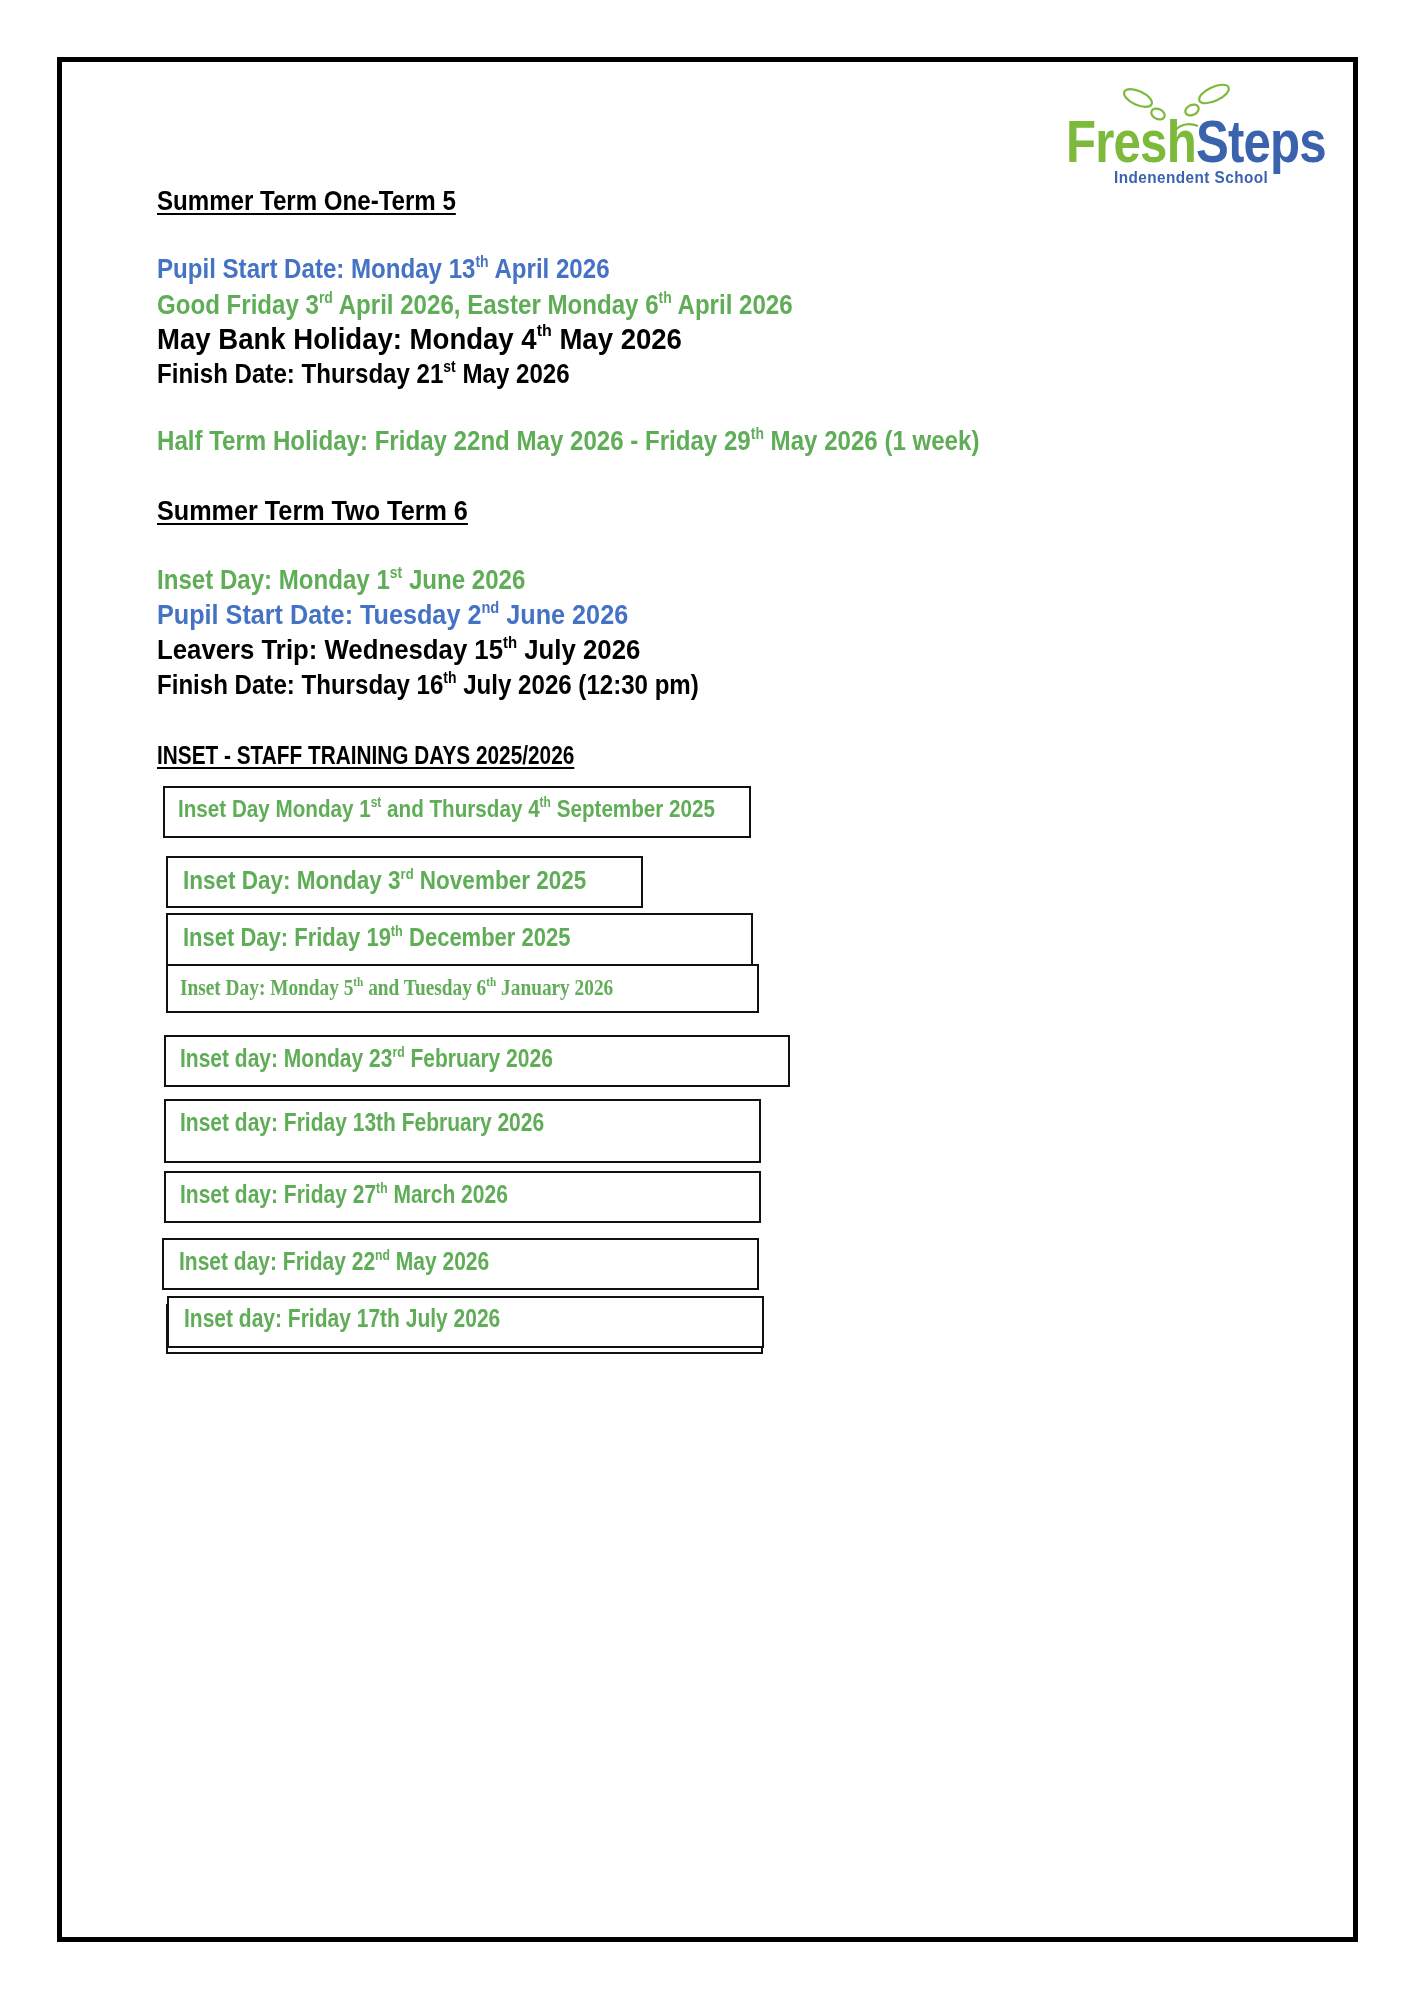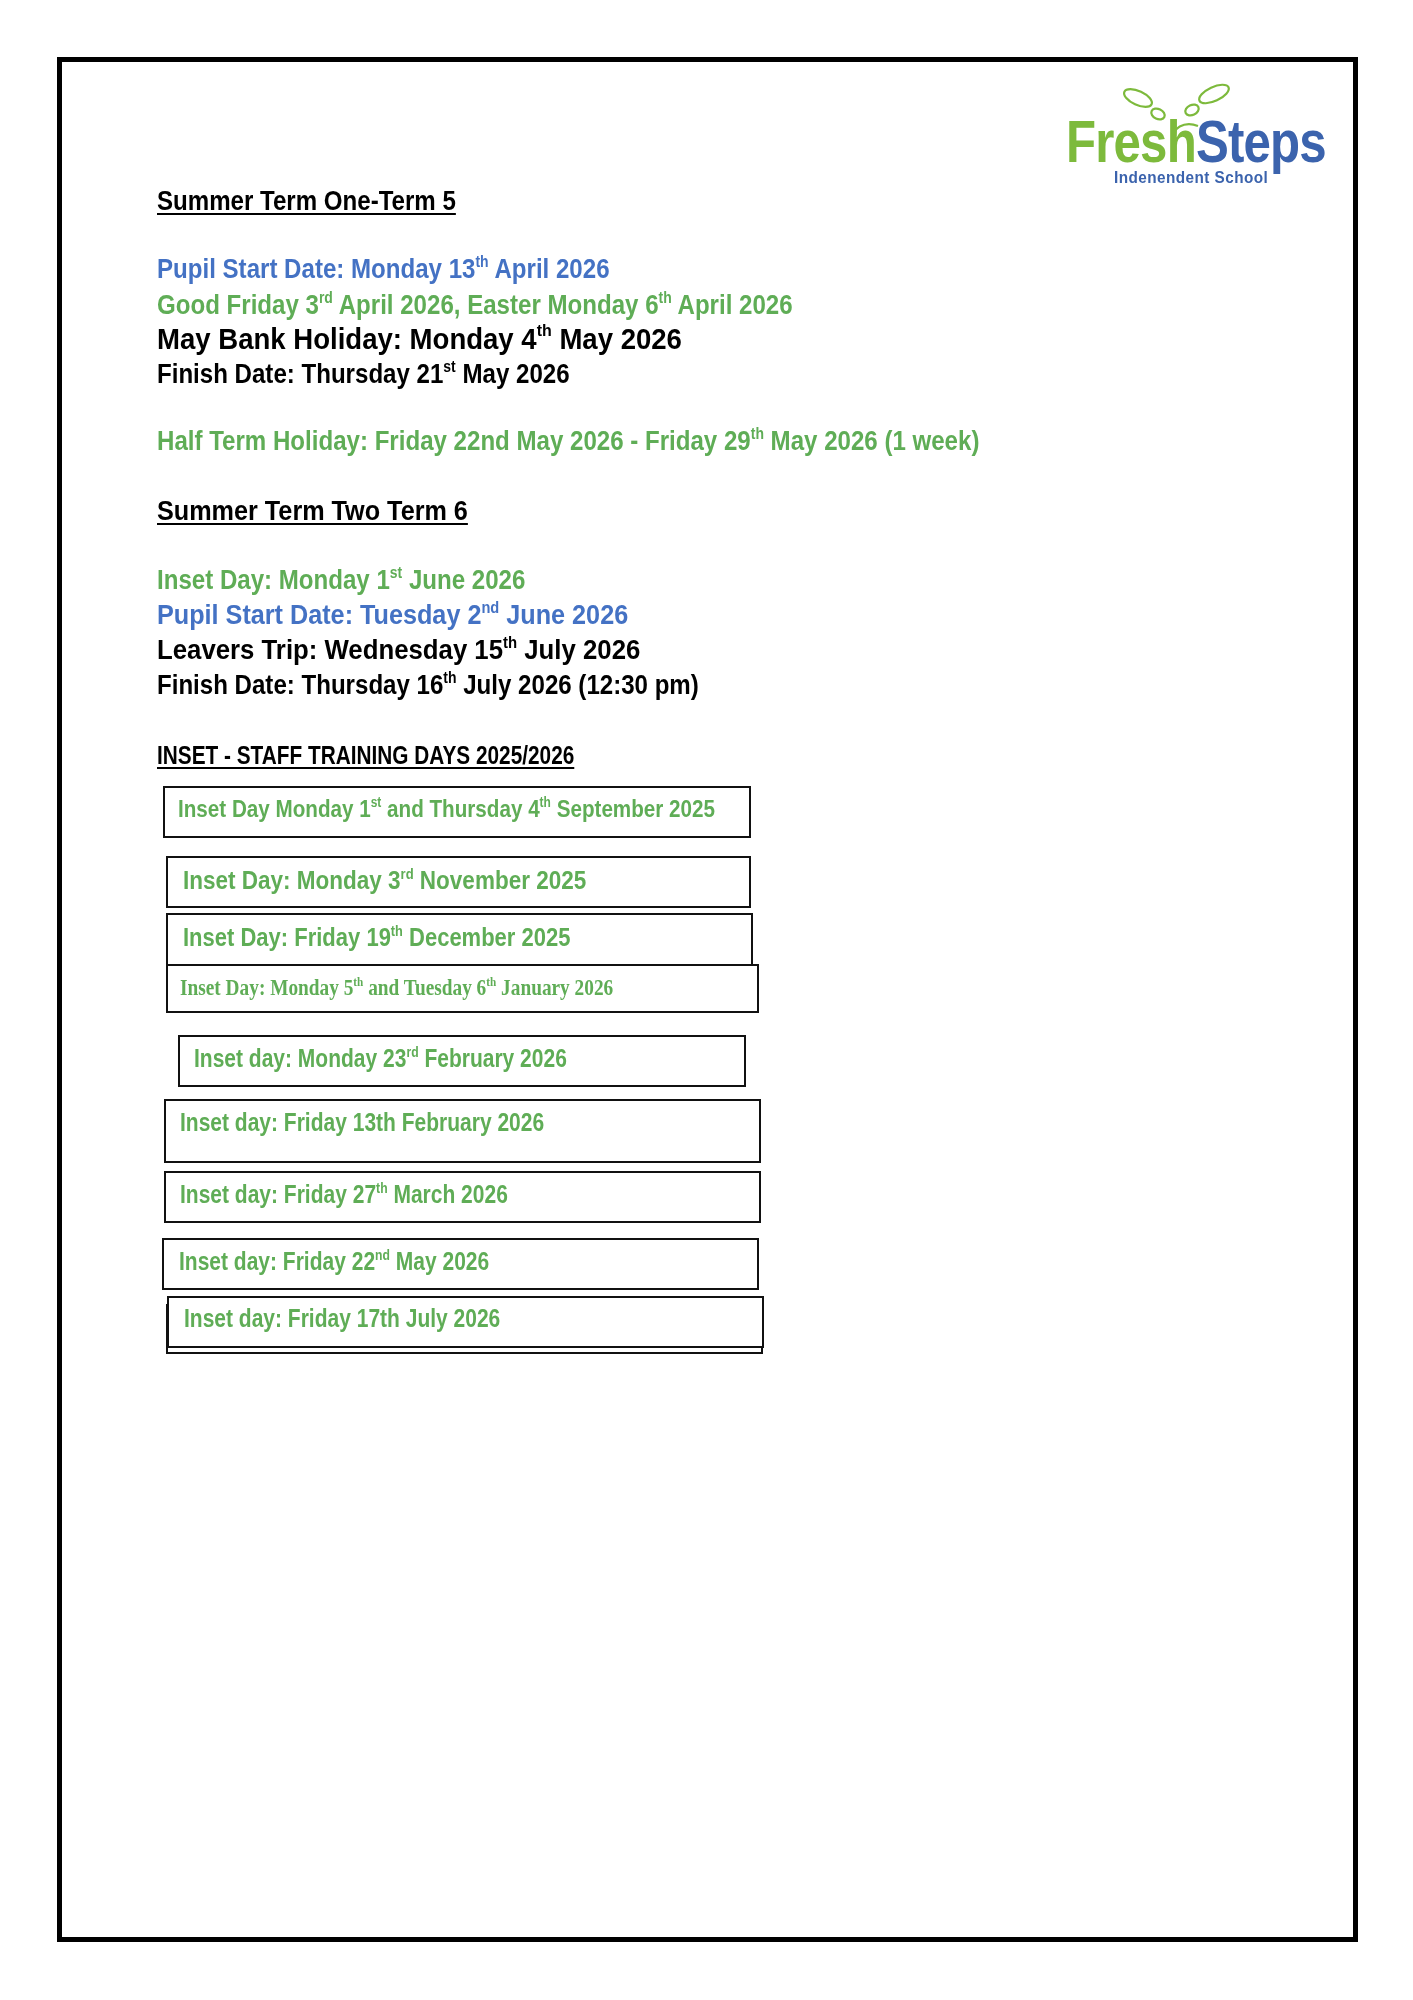--- a/index.html
+++ b/index.html
@@ -84,33 +84,33 @@
 <div class="txt black" style="top:671px;">
   <span>Finish Date: Thursday 16</span><sup>th</sup><span> July 2026 (12:30 pm)</span>
 </div>
 
 <div class="txt h" style="top:742px;font-size:26px;transform:scaleX(0.8);">INSET  -  STAFF  TRAINING  DAYS  2025/2026</div>
 
 <div class="box" style="left:163px;top:786px;width:588px;height:52px;">
   <div class="btxt" style="left:13px;top:9px;"><span>Inset Day Monday 1</span><sup>st</sup><span> and Thursday 4</span><sup>th</sup><span> September 2025</span></div>
 </div>
 
-<div class="box" style="left:166px;top:856px;width:585px;height:52px;">
+<div class="box" style="left:166px;top:856px;width:477px;height:52px;">
   <div class="btxt" style="left:15px;top:10px;font-size:25px;transform:scaleX(0.9);"><span>Inset Day: Monday 3</span><sup>rd</sup><span> November 2025</span></div>
 </div>
 
 <div class="box" style="left:166px;top:913px;width:587px;height:56px;">
   <div class="btxt" style="left:15px;top:10px;font-size:25px;transform:scaleX(0.88);"><span>Inset Day: Friday 19</span><sup>th</sup><span> December 2025</span></div>
 </div>
 
 <div class="box" style="left:166px;top:964px;width:593px;height:49px;font-family:Liberation Serif, serif;">
   <div class="btxt" style="left:12px;top:10px;font-size:23px;transform:scaleX(0.84);"><span>Inset Day: Monday 5</span><sup>th</sup><span> and Tuesday 6</span><sup>th</sup><span> January 2026</span></div>
 </div>
 
-<div class="box" style="left:178px;top:1035px;width:568px;height:52px;">
+<div class="box" style="left:164px;top:1035px;width:626px;height:52px;">
   <div class="btxt" style="left:14px;top:9px;font-size:25px;transform:scaleX(0.84);"><span>Inset  day:  Monday  23</span><sup>rd</sup><span>  February  2026</span></div>
 </div>
 
 <div class="box" style="left:164px;top:1099px;width:597px;height:64px;">
   <div class="btxt" style="left:14px;top:9px;font-size:25px;transform:scaleX(0.84);"><span>Inset  day:  Friday  13th  February  2026</span></div>
 </div>
 
 <div class="box" style="left:164px;top:1171px;width:597px;height:52px;">
   <div class="btxt" style="left:14px;top:9px;font-size:25px;transform:scaleX(0.84);"><span>Inset  day:  Friday  27</span><sup>th</sup><span>  March  2026</span></div>
 </div>

